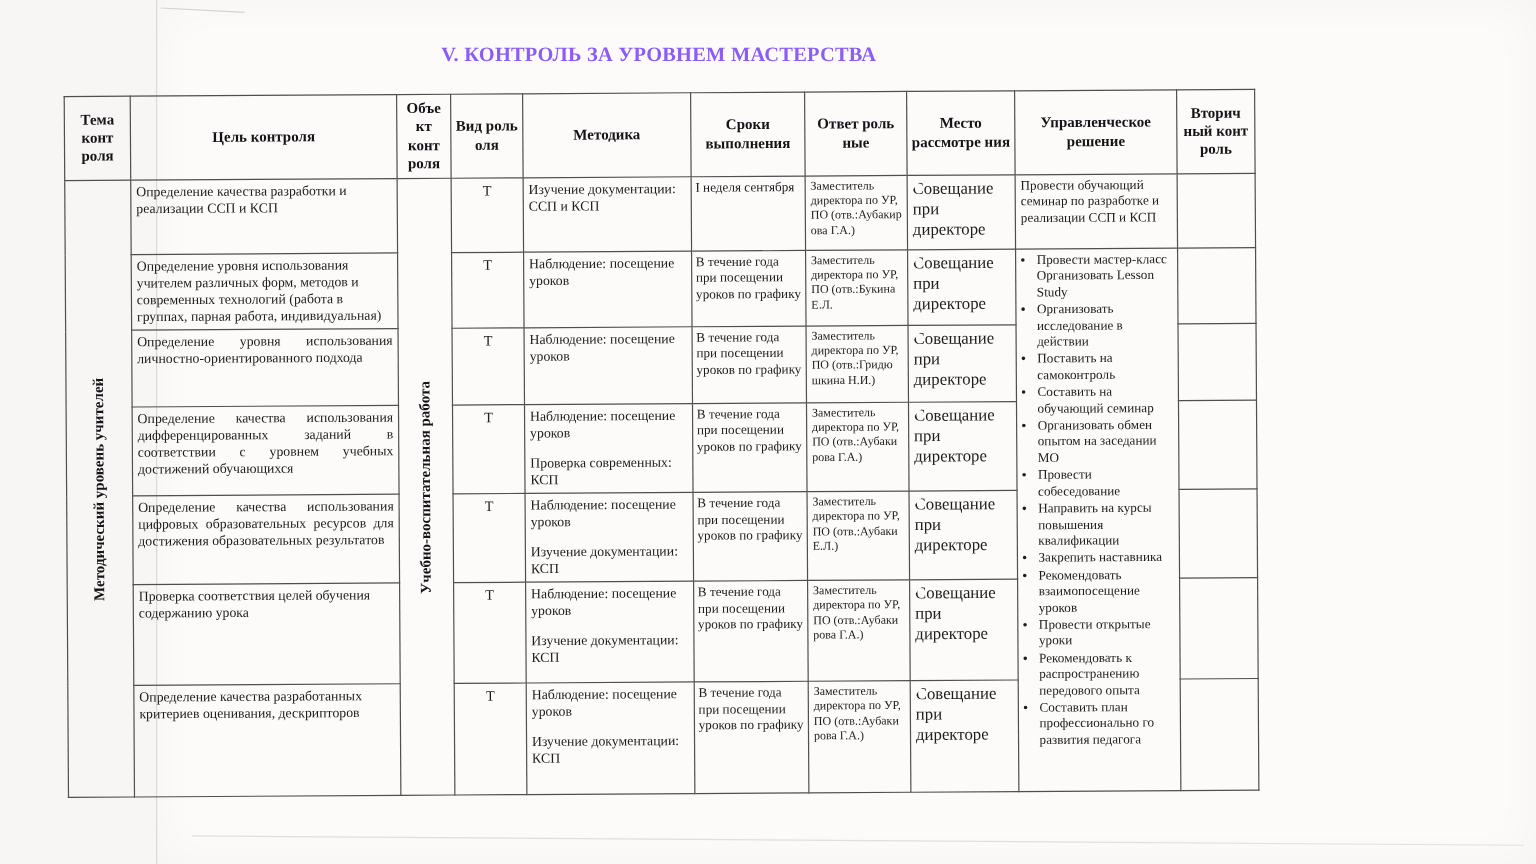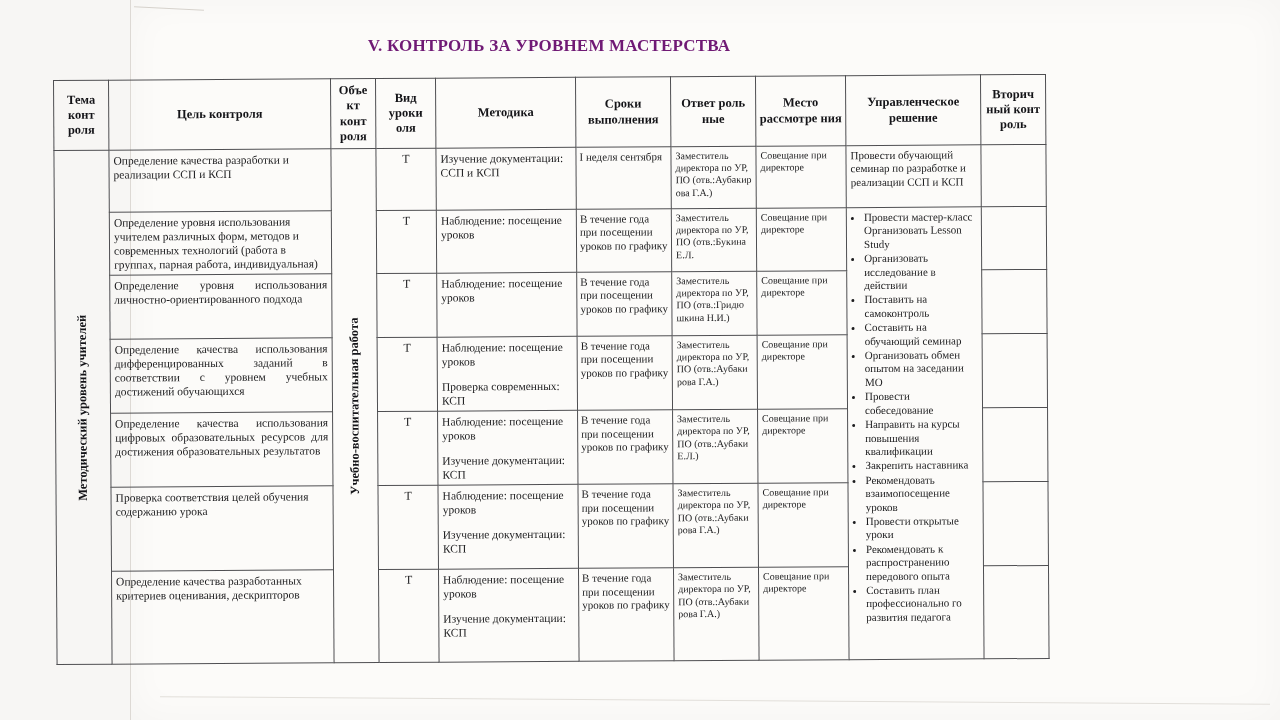--- a/index.html
+++ b/index.html
@@ -13,21 +13,21 @@
     position:absolute;left:130px;top:0;width:1150px;height:720px;
     background:#fcfbf9;
     box-shadow:inset 0 0 40px rgba(0,0,0,0.03);
   }
   .edge-left{position:absolute;left:130px;top:0;width:1px;height:720px;background:#ddd9d4;}
   .edge-corner{position:absolute;left:134px;top:8px;width:70px;height:1px;background:#d6d2cc;transform:rotate(3deg);}
   .edge-bottom{position:absolute;left:160px;top:700px;width:1110px;height:1px;background:#e2dfda;transform:rotate(0.4deg);}
 
   .title{
     position:absolute;left:53px;top:36px;width:992px;text-align:center;
-    font-weight:bold;font-size:17px;line-height:1.2;color:#701a75;
+    font-weight:bold;font-size:17px;line-height:1.2;color:#8b5cf6;
     letter-spacing:0.2px;
   }
 
   table.grid{
     position:absolute;left:53px;top:80px;width:992px;
     border-collapse:collapse;table-layout:fixed;
     transform:rotate(-0.35deg);transform-origin:left top;
     font-size:11.5px;line-height:1.22;
   }
   .grid th,.grid td{
@@ -41,21 +41,21 @@
   td.vert{position:relative;padding:0;}
   td.vert .vtext{
     position:absolute;top:50%;left:50%;
     transform:translate(-50%,-50%) rotate(-90deg);
     white-space:nowrap;font-weight:bold;font-size:12.5px;color:#141418;
   }
   td.type{text-align:center;font-size:12px;}
   td.goal.j{text-align:justify;}
   td.terms{padding:3px 3px;font-size:11px;}
   td.resp{font-size:10px;}
-  td.place{font-size:10px;}
+  td.place{font-size:14px;border-radius:23px;}
   td.method .m2{margin-top:11px;}
   td.method .m2:empty{display:none;margin:0;}
   td.mgmt{font-size:11px;}
   td.mgmt ul{margin:0;padding:0 0 0 13px;list-style:disc;}
   td.mgmt li{margin:0 0 1px 0;}
   .sec{background:transparent;}
 </style>
 </head>
 <body>
 
@@ -80,21 +80,21 @@
       <col style="width:90px">
       <col style="width:135px">
     <col style="width:65px">
   </colgroup>
 
   <tbody>
       <tr style="height:63px">
     <th>Тема конт роля</th>
     <th>Цель контроля</th>
     <th>Объе кт конт роля</th>
-    <th>Вид уроки оля</th>
+    <th>Вид роль оля</th>
     <th>Методика</th>
     <th>Сроки выполнения</th>
     <th>Ответ роль ные</th>
     <th>Место рассмотре ния</th>
     <th>Управленческое решение</th>
     <th>Вторич ный конт роль</th>
   </tr>
 
   <tr style="height:62px">
     <td class="vert" rowspan="7">

